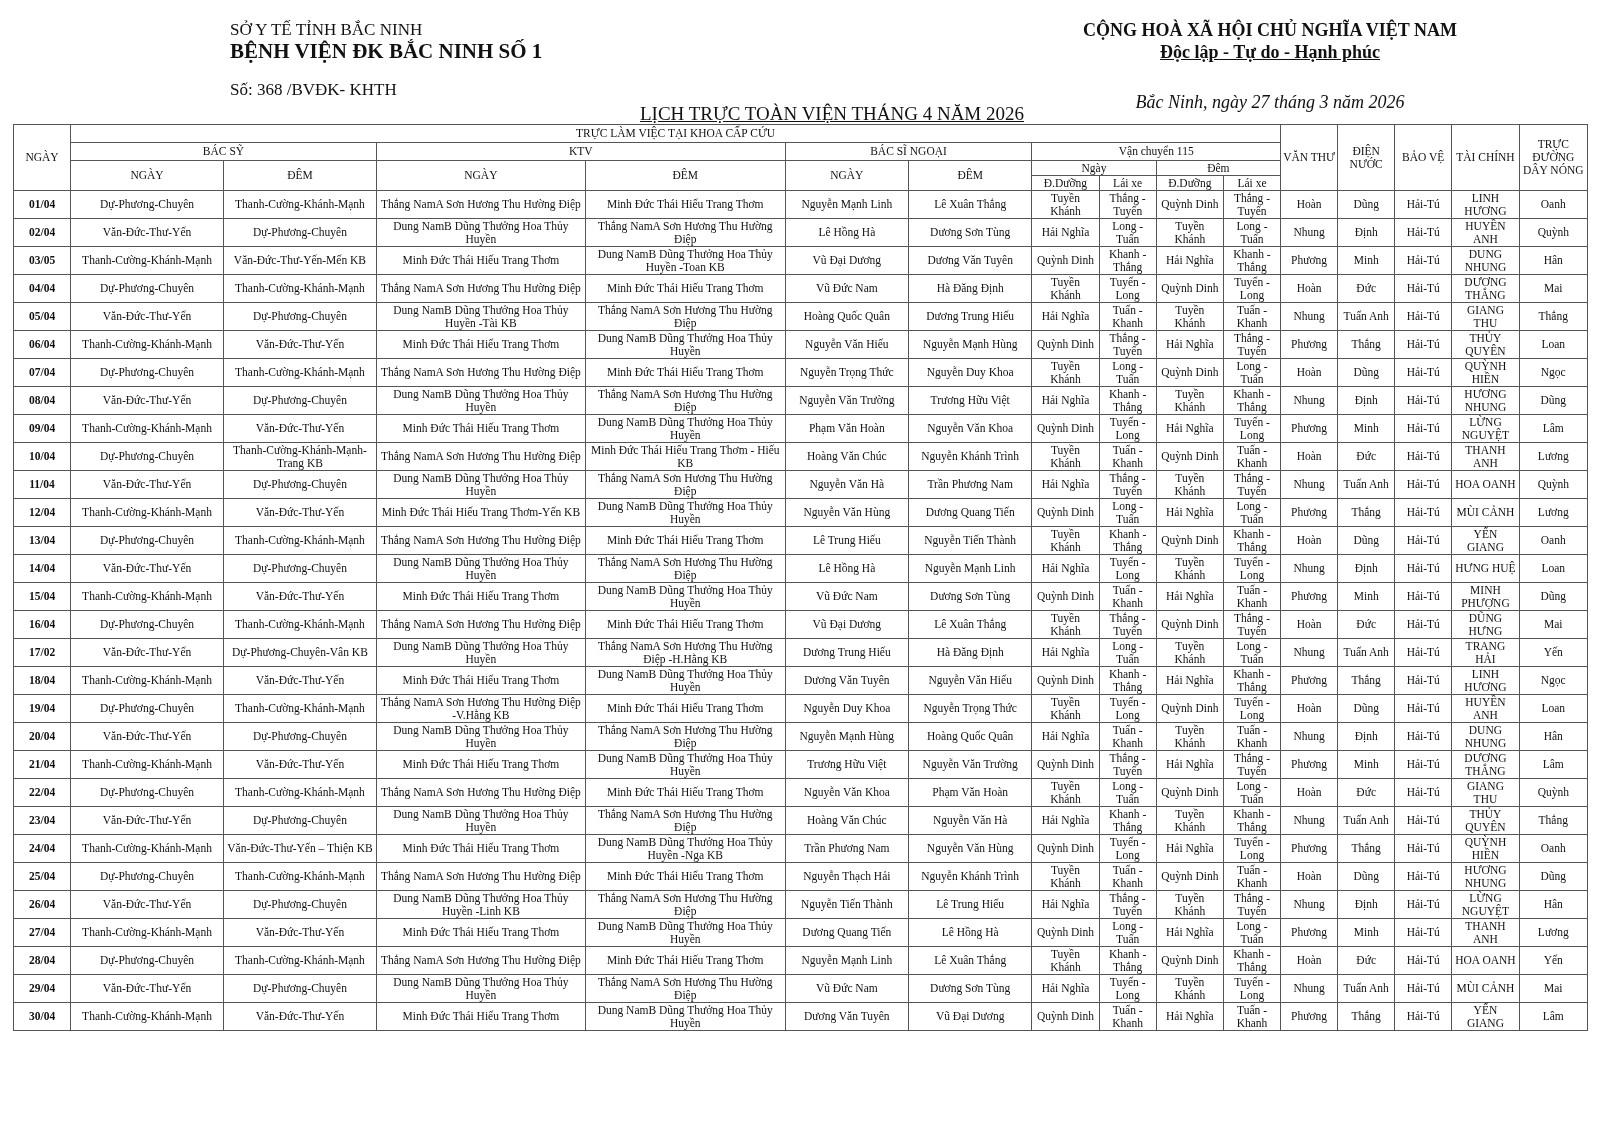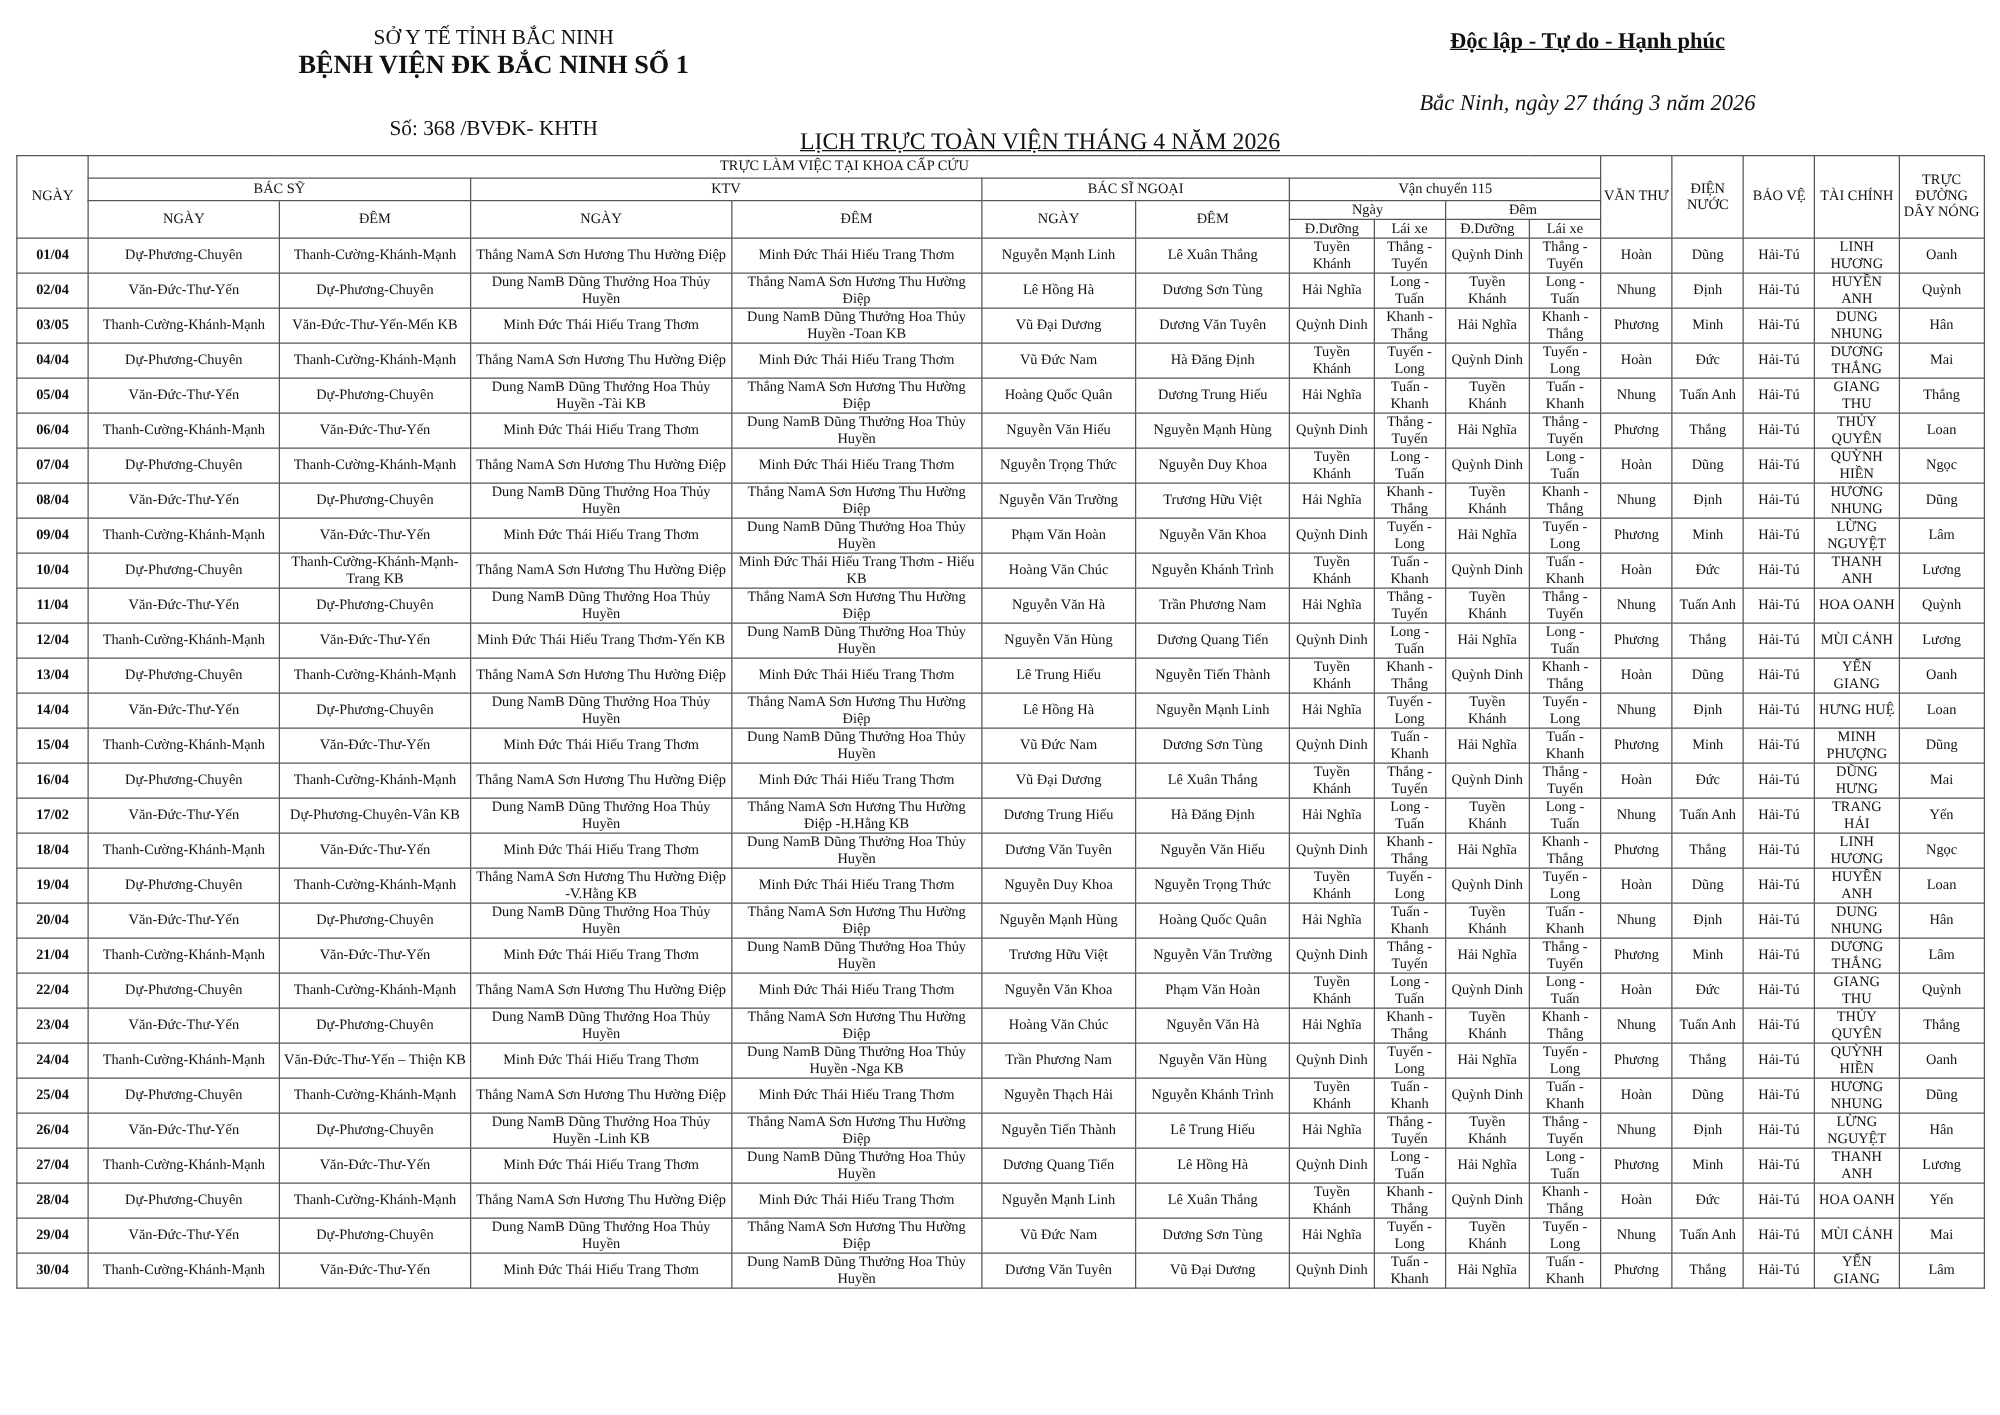--- a/index.html
+++ b/index.html
@@ -1,25 +1,25 @@
 <!DOCTYPE html>
 <html><head>
 <meta charset="utf-8">
 <style>
   html, body { margin: 0; padding: 0; background: #ffffff; }
   body {
     width: 1600px; height: 1132px; position: relative; overflow: hidden;
     font-family: "Liberation Serif", serif; color: #111;
   }
   .hdr-left {
-    position: absolute; left: 230px; top: 20px; width: 330px; text-align: center;
+    position: absolute; left: 230px; top: 20px; width: 330px; 
   }
   .hdr-left .l1 { font-size: 17px; line-height: 20px; }
   .hdr-left .l2 { font-size: 21px; font-weight: bold; line-height: 22px; }
-  .hdr-left .docno { font-size: 17px; margin-top: 31px; }
+  .hdr-left .docno { font-size: 17px; margin-top: 18px; }
   .hdr-right {
     position: absolute; left: 1060px; top: 20px; width: 420px; text-align: center;
   }
   .hdr-right .r1 { font-size: 18px; font-weight: bold; line-height: 20px; }
   .hdr-right .r2 { font-size: 18px; font-weight: bold; text-decoration: underline; line-height: 24px; }
   .hdr-right .date { font-size: 18px; font-style: italic; margin-top: 28px; }
   .title {
     position: absolute; left: 0; top: 103px; width: 1600px; text-align: center;
     font-size: 19px; font-weight: normal; text-decoration: underline; margin-left: 32px;
   }
@@ -43,20 +43,21 @@
 </head>
 <body>
 
 <div class="hdr-left">
   <div class="l1">SỞ Y TẾ TỈNH BẮC NINH</div>
   <div class="l2">BỆNH VIỆN ĐK BẮC NINH SỐ 1</div>
   <div class="docno">Số: 368 /BVĐK- KHTH</div>
 </div>
 
 <div class="hdr-right">
+  <div class="r1">CỘNG HOÀ XÃ HỘI CHỦ NGHĨA VIỆT NAM</div>
   <div class="r2">Độc lập - Tự do - Hạnh phúc</div>
   <div class="date">Bắc Ninh, ngày 27 tháng 3 năm 2026</div>
 </div>
 
 <div class="title">LỊCH TRỰC TOÀN VIỆN THÁNG 4 NĂM 2026</div>
 
 <table class="sched">
   <colgroup>
     <col style="width:56px">
     <col style="width:150px">

